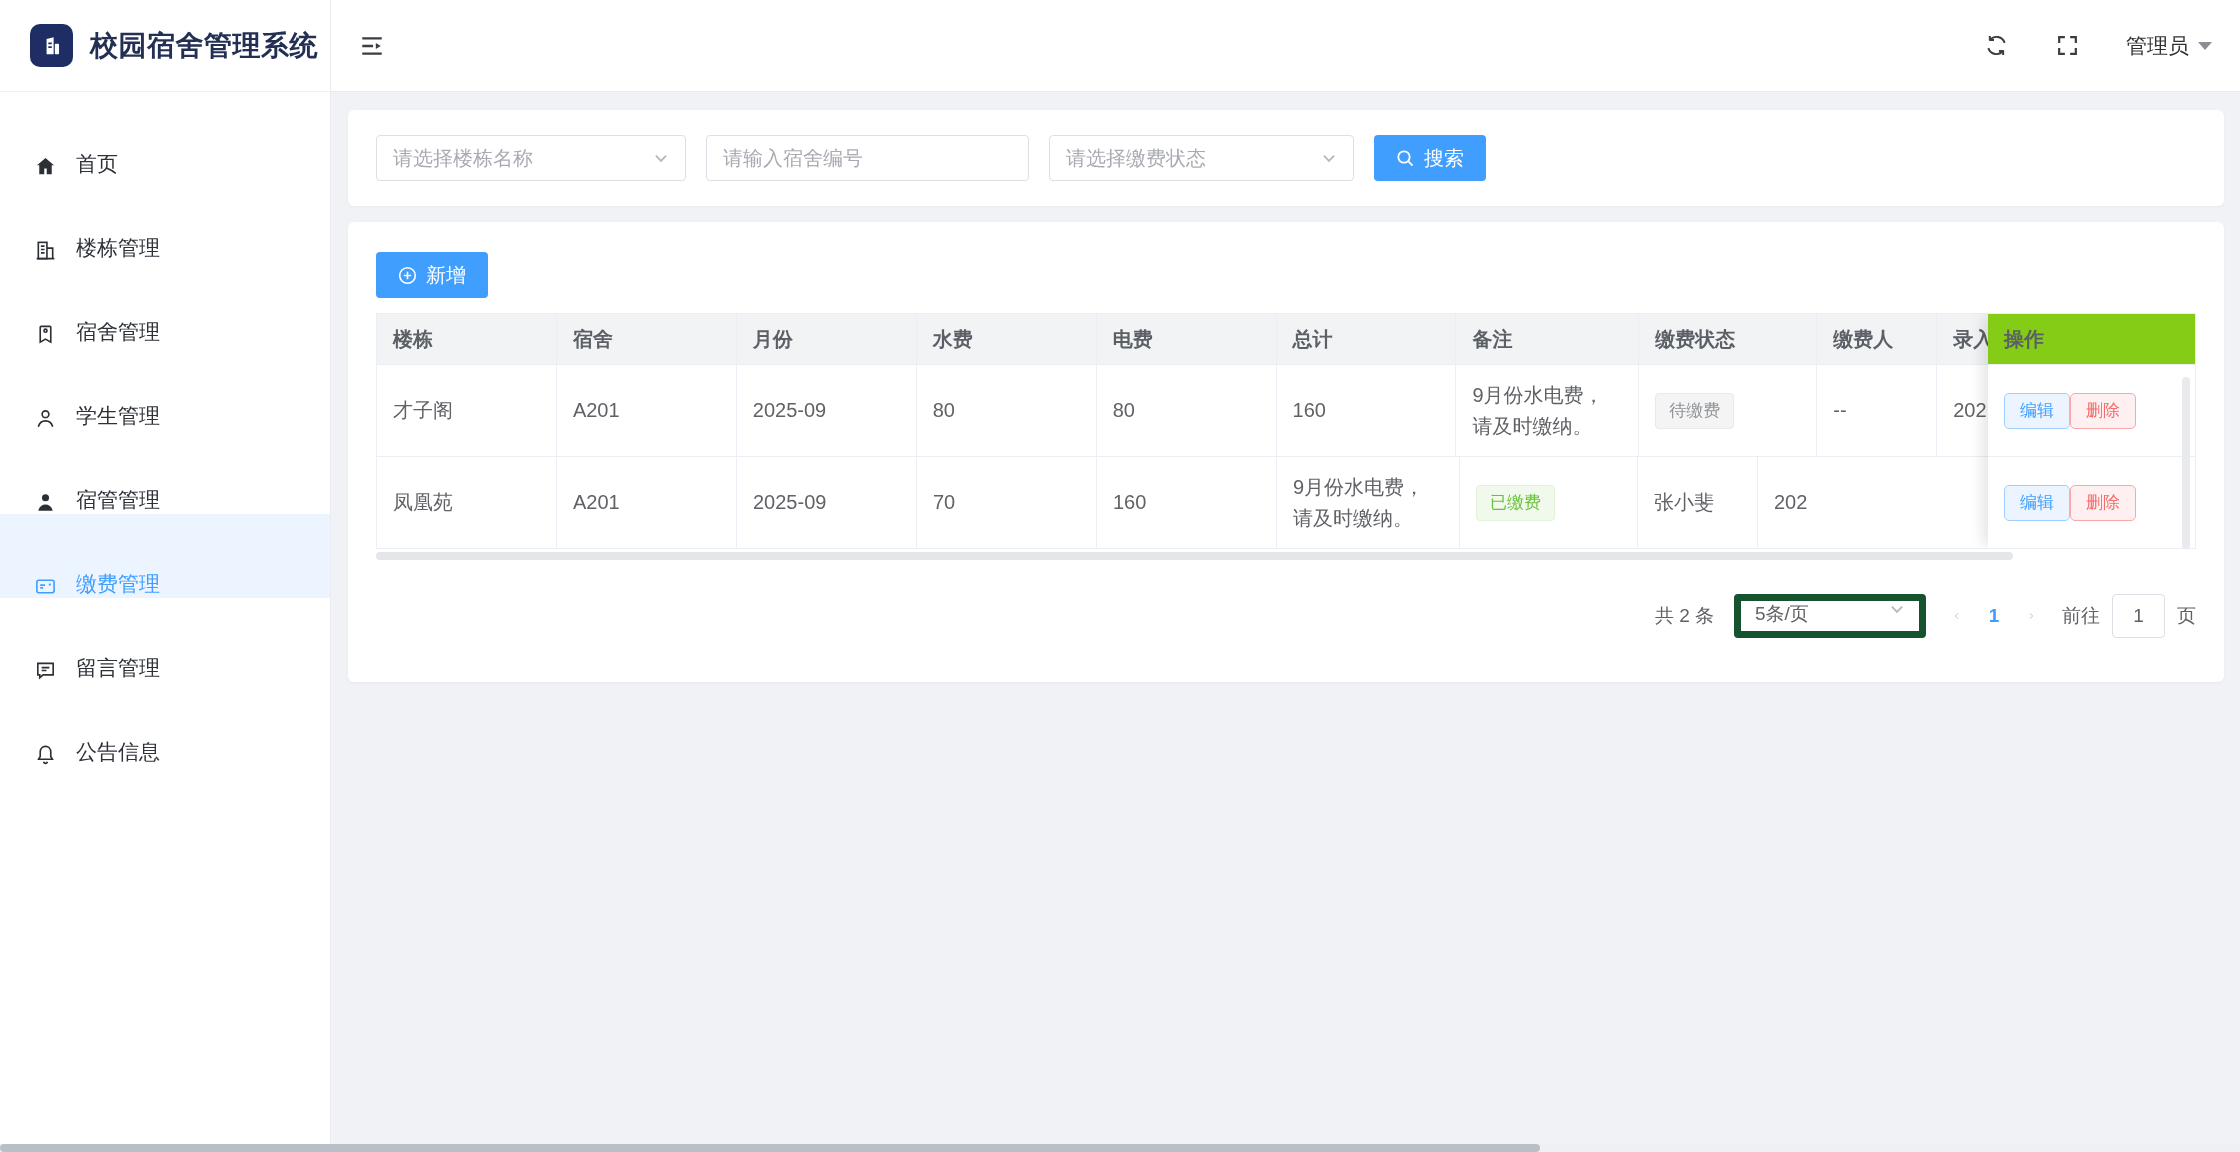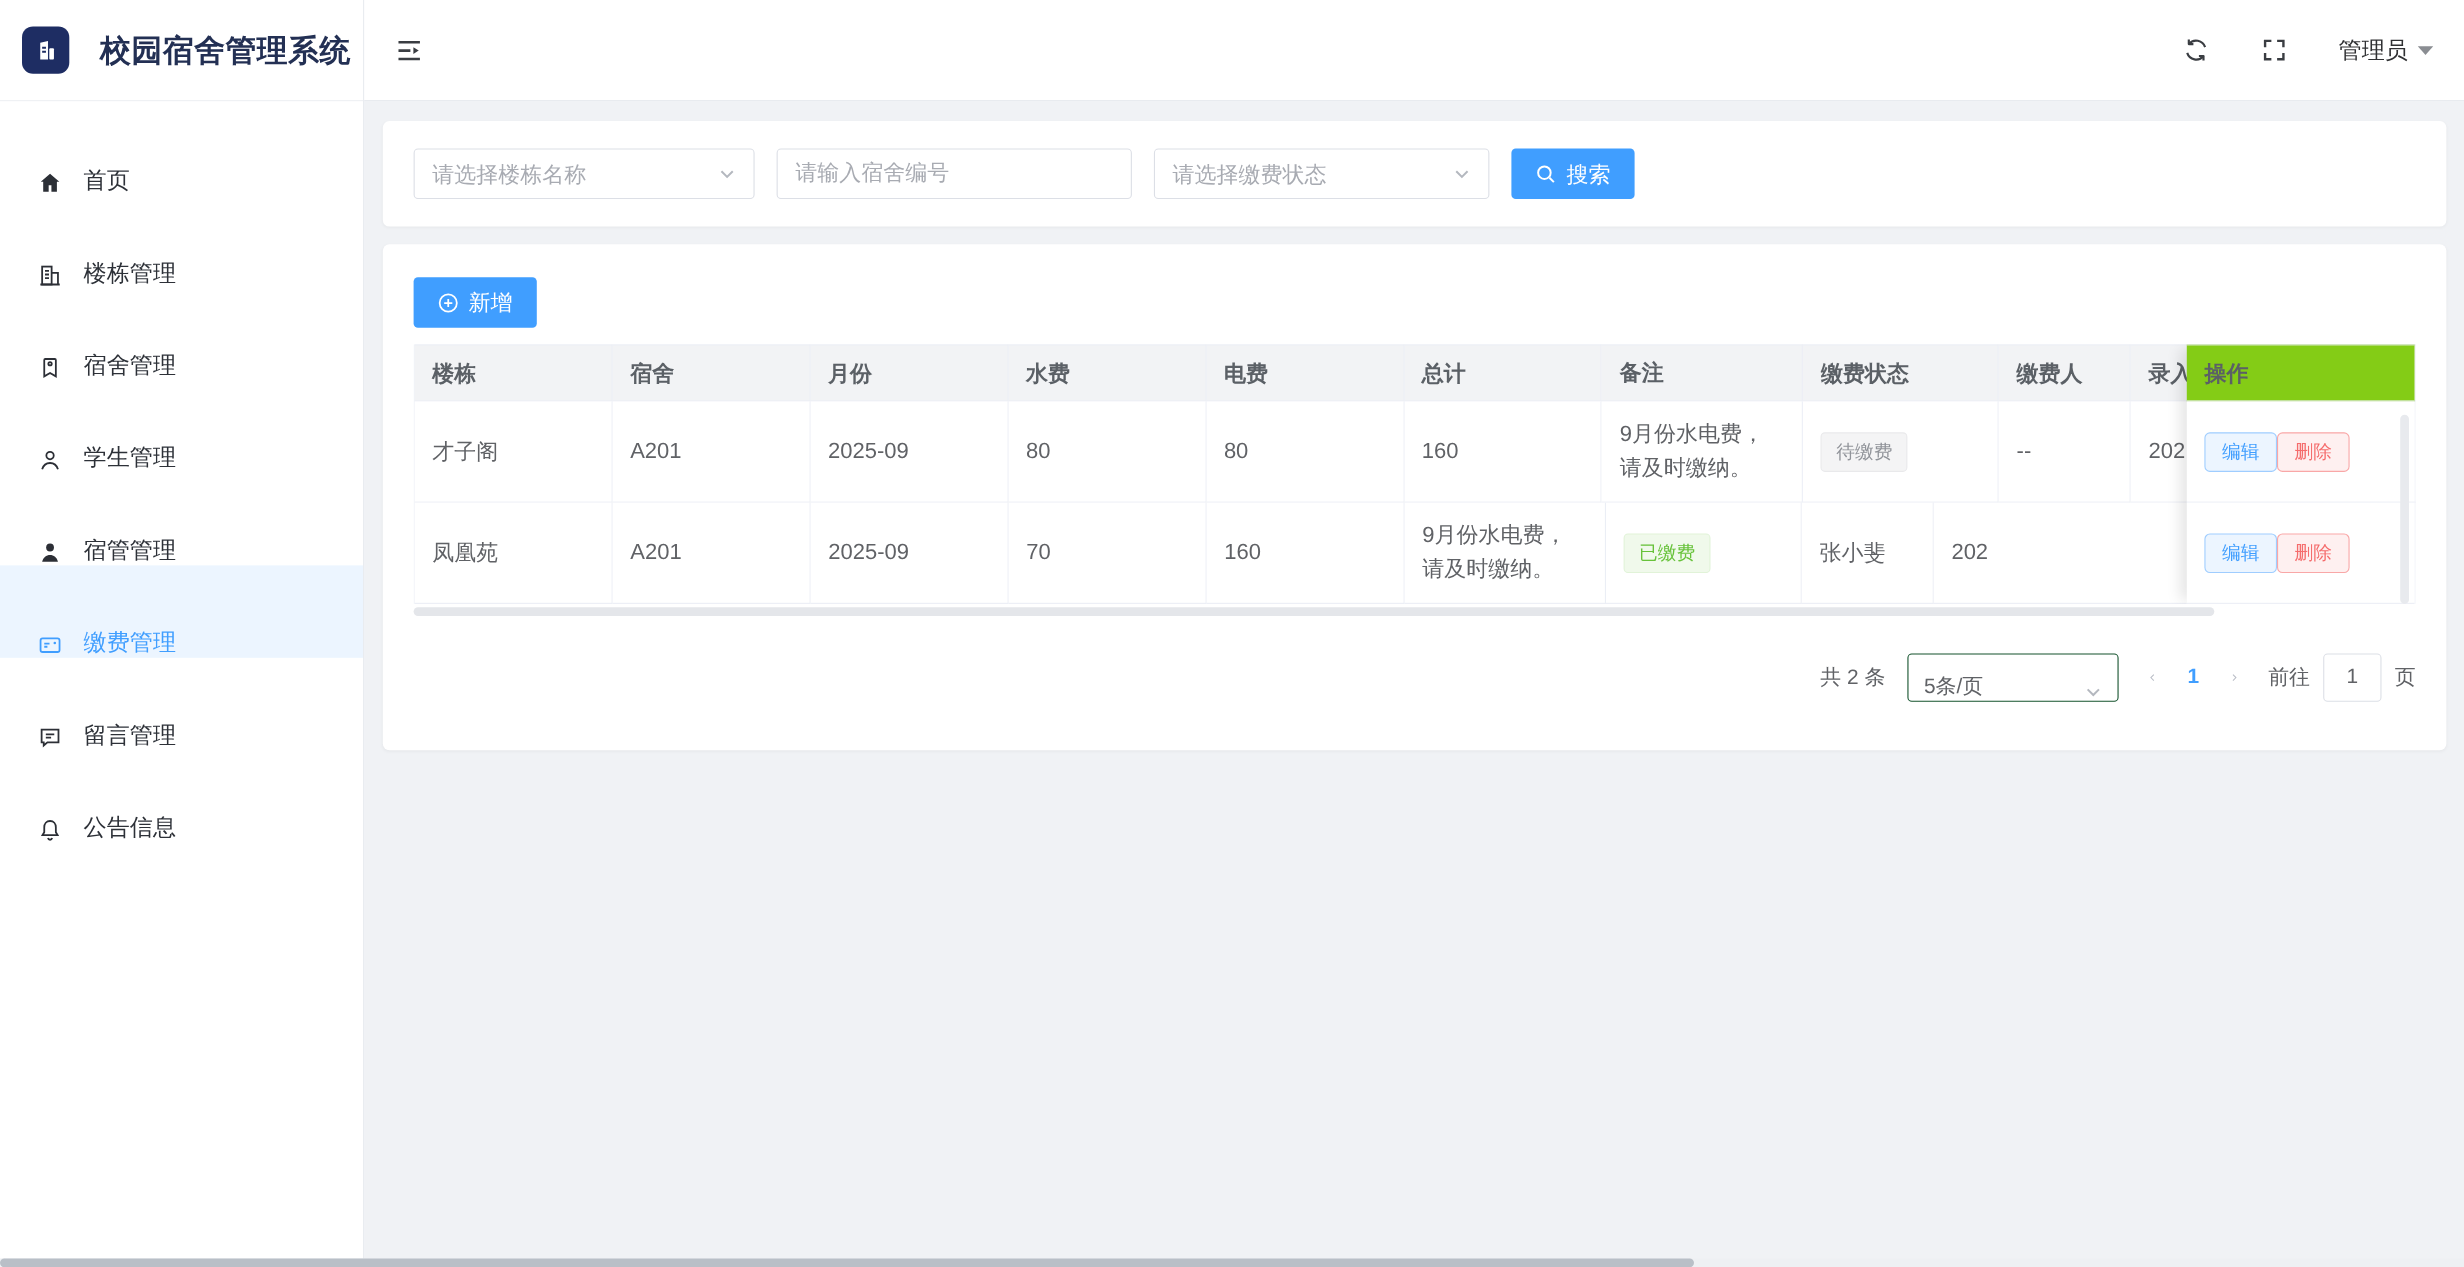--- a/index.html
+++ b/index.html
@@ -7,22 +7,22 @@
   body {
     font-family:"Liberation Sans", sans-serif;
     background:#f0f2f5; position:relative; color:#303133;
   }
   
   .sidebar {
     position:absolute; left:0; top:0; bottom:0; width:331px;
     background:#fff; border-right:1px solid #e9ecf0; z-index:5;
   }
   .logo-row {
-    height:92px; display:flex; align-items:center; gap:28px;
-    padding-left:20px; border-bottom:1px solid #eef0f3;
+    height:92px; display:flex; align-items:center; gap:17px;
+    padding-left:30px; border-bottom:1px solid #eef0f3;
   }
   .logo-icon {
     width:43px; height:43px; border-radius:10px; background:#1e2d63;
     display:flex; align-items:center; justify-content:center; flex:0 0 auto;
   }
   .logo-title { font-size:28px; font-weight:800; color:#233054; letter-spacing:.5px; white-space:nowrap; }
   .menu { padding-top:2px; }
   .menu-item {
     height:84px; display:flex; align-items:flex-end; gap:19px;
     padding-left:34px; font-size:21px; color:#2d3138; cursor:pointer;
@@ -110,22 +110,22 @@
   .mini-btn.edit { background:#ecf5ff; border:1px solid #9fcdff; color:#409eff; }
   .mini-btn.del  { background:#fef0f0; border:1px solid #f9a7a7; color:#f56c6c; }
   .v-scroll { position:absolute; right:6px; top:64px; width:8px; height:172px; background:#e8eaee; border-radius:4px; z-index:6; }
   .h-scroll { margin-top:3px; width:1637px; height:8px; background:#e4e6ea; border-radius:4px; }
   
   .pagination {
     position:absolute; right:28px; top:371px; height:46px;
     display:flex; align-items:center; gap:20px; font-size:19px; color:#606266;
   }
   .size-select {
-    width:192px; height:44px; border:1px solid #14532d; border-radius:4px;
-    display:flex; align-items:flex-end; justify-content:space-between;
+    width:192px; height:44px; border:7px solid #14532d; border-radius:4px;
+    display:flex; align-items:flex-start; justify-content:space-between;
     padding:0 14px; color:#606266; cursor:pointer;
   }
   .pager { display:flex; align-items:center; gap:8px; }
   .pg-arrow { width:22px; height:22px; color:#b9bdc6; cursor:pointer; padding:0 6px; }
   .pg-num { color:#409eff; font-weight:700; min-width:36px; text-align:center; cursor:pointer; }
   .goto { display:flex; align-items:center; gap:12px; }
   .goto-input {
     width:53px; height:44px; border:1px solid #dcdfe6; border-radius:4px;
     text-align:center; font-size:19px; color:#606266; outline:none;
     font-family:"Liberation Sans", sans-serif;

